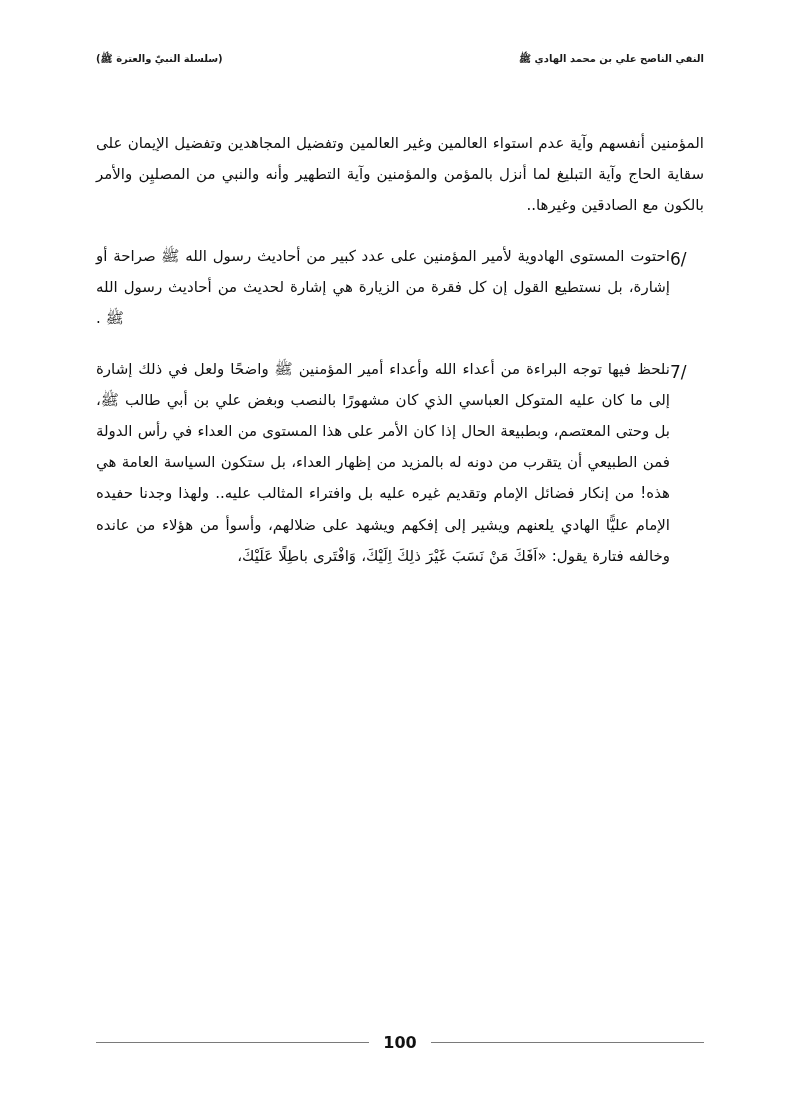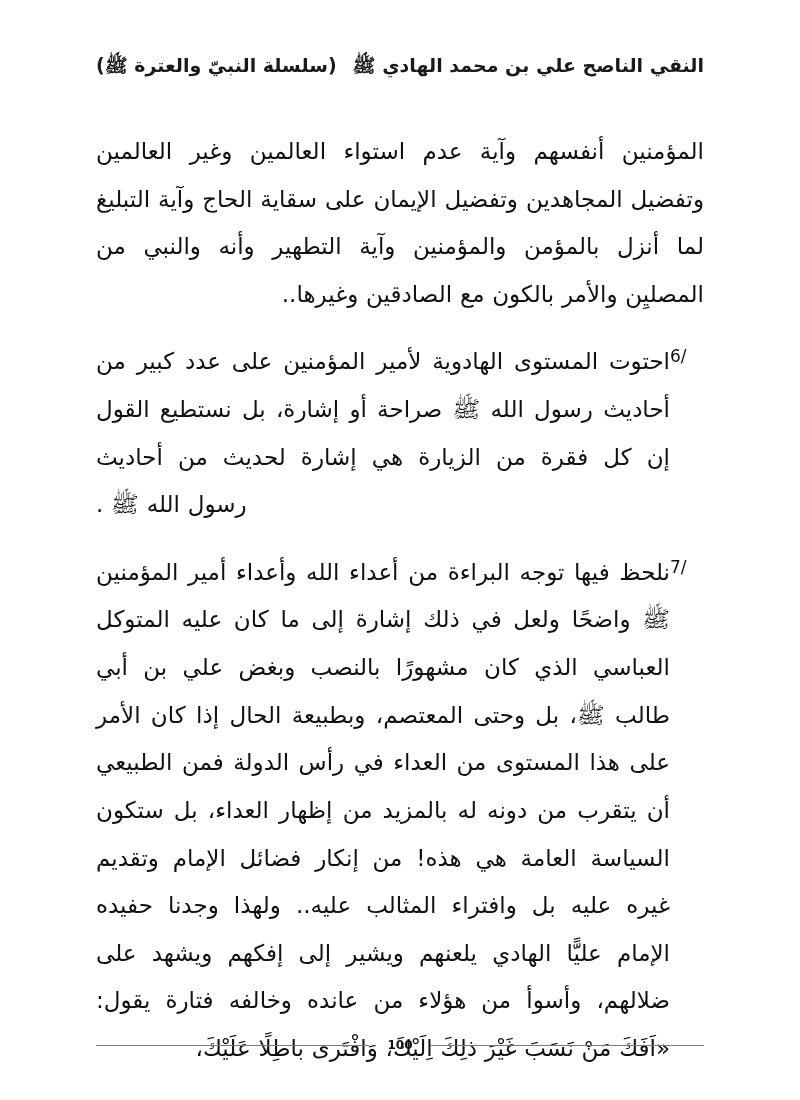--- a/index.html
+++ b/index.html
@@ -22,21 +22,21 @@
   
   .header {
     position: absolute;
     top: 52px;
     left: 96px;
     right: 96px;
     display: flex;
     flex-direction: row-reverse;
     justify-content: space-between;
     align-items: baseline;
-    font-size: 19px;
+    font-size: 10px;
     font-weight: 700;
     color: #1a1a1a;
     letter-spacing: 0;
     gap: 8px;
   }
   .header .hdr-item {
     white-space: nowrap;
     line-height: 1.4;
   }
   .header .hdr-right {
@@ -67,21 +67,21 @@
     text-align: left;
     font-size: 17px;
     line-height: 2.07;
     color: #111111;
     direction: ltr;
     unicode-bidi: isolate;
     padding-top: 1px;
   }
   .para-body {
     flex: 1 1 auto;
-    font-size: 23px;
+    font-size: 15px;
     line-height: 2.07;
     text-align: justify;
     text-align-last: justify;
     word-spacing: 0.02em;
   }
   .para-body.last-right {
     text-align-last: right;
   }
   .para-body.last-left {
     text-align-last: left;
@@ -101,21 +101,21 @@
     justify-content: center;
   }
   .footer .rule {
     flex: 1 1 auto;
     height: 1px;
     background: #7a7a7a;
   }
   .footer .page-num {
     flex: 0 0 auto;
     margin: 0 14px;
-    font-size: 12px;
+    font-size: 16px;
     font-weight: 700;
     color: #111111;
     direction: ltr;
     unicode-bidi: isolate;
     min-width: 34px;
     text-align: center;
   }
 </style>
 </head>
 <body>

